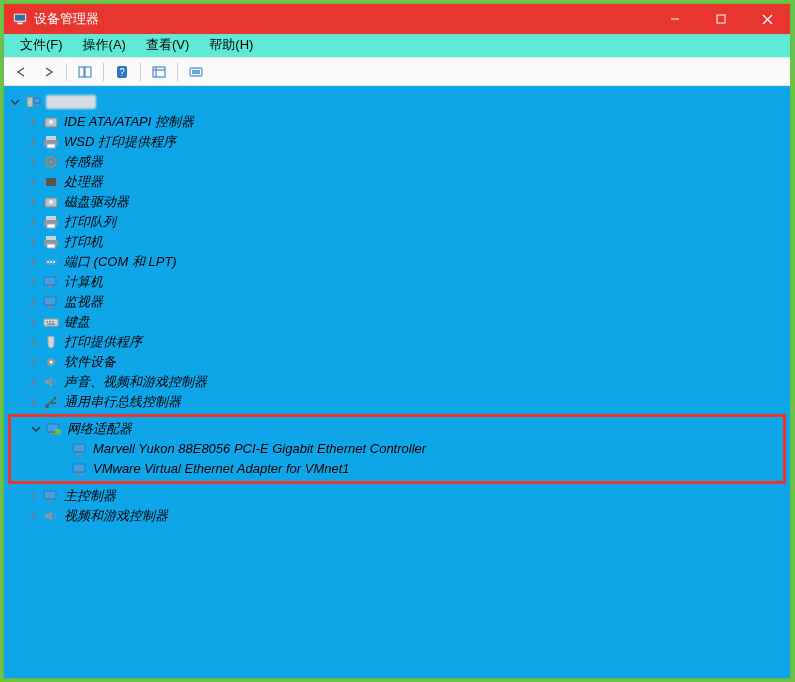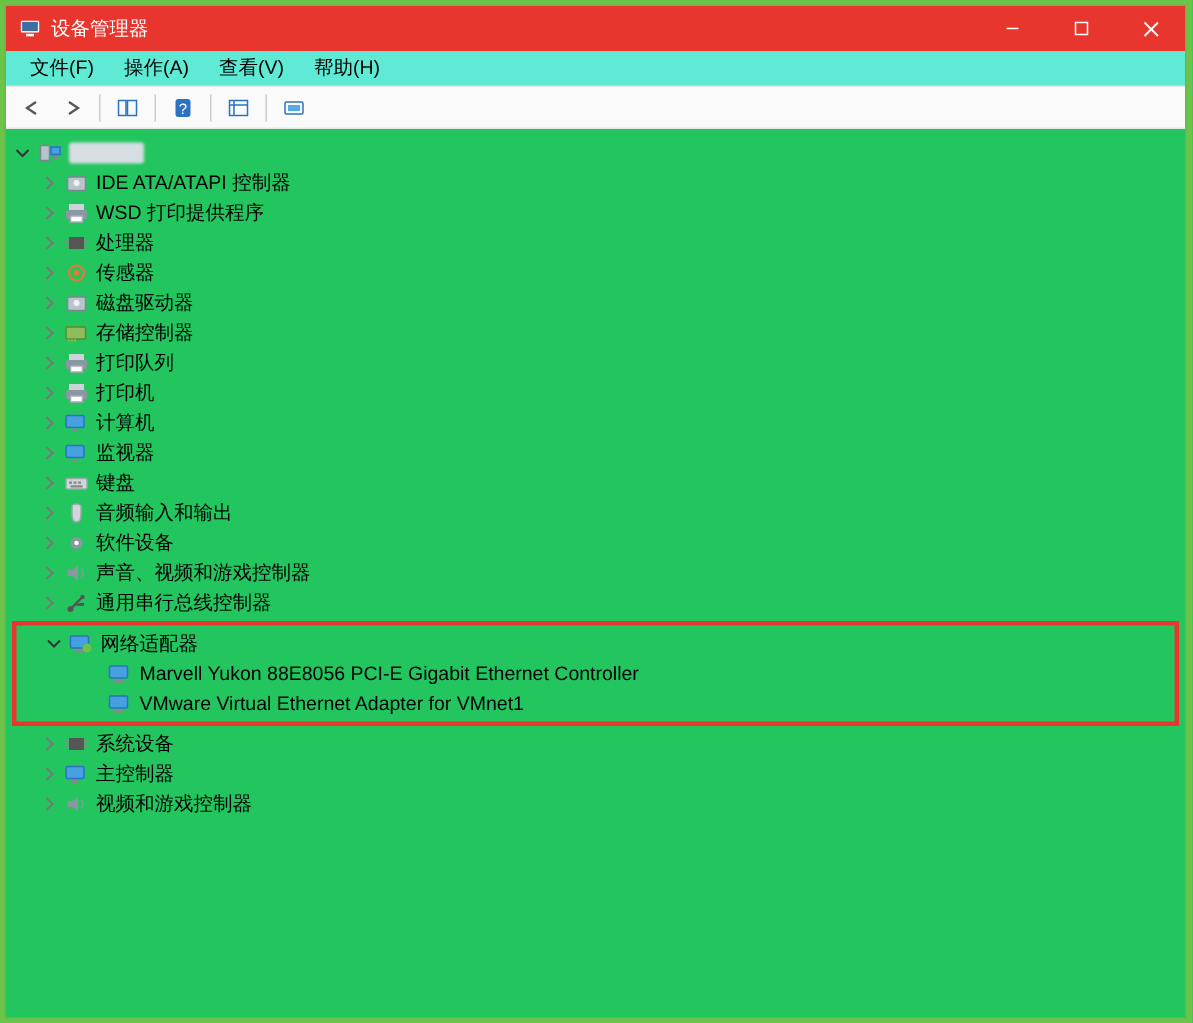--- a/index.html
+++ b/index.html
@@ -64,21 +64,22 @@
   .tool-btn {
     width: 24px; height: 22px;
     display:flex; align-items:center; justify-content:center;
     border:1px solid transparent;
   }
   .tool-sep { width:1px; height:18px; background:#ccc; margin:0 4px; }
   .tree-area {
     flex:1;
     overflow:auto;
     padding: 6px 4px;
-    background:#22c55e;
+    background:#0ea5e9;
+    font-style:italic;
   }
   .tree {
     font-size: 13px;
     color:#000;
     line-height: 20px;
   }
   .node {
     display:flex;
     align-items:center;
     height: 20px;
@@ -249,20 +250,36 @@
         </div>
         <div>
           <div class="node indent-1">
             <span class="caret">
               <svg width="10" height="10">
                 <path d="M3 1 L7 5 L3 9" fill="none" stroke="#777" stroke-width="1.3"></path>
               </svg>
             </span>
             <span class="node-icon">
               <svg width="16" height="14">
+                <circle cx="8" cy="7" r="5" fill="none" stroke="#e07a3a" stroke-width="1.5"></circle>
+                <circle cx="8" cy="7" r="2" fill="#e07a3a"></circle>
+              </svg>
+            </span>
+            <span>传感器</span>
+          </div>
+        </div>
+        <div>
+          <div class="node indent-1">
+            <span class="caret">
+              <svg width="10" height="10">
+                <path d="M3 1 L7 5 L3 9" fill="none" stroke="#777" stroke-width="1.3"></path>
+              </svg>
+            </span>
+            <span class="node-icon">
+              <svg width="16" height="14">
                 <rect x="3" y="3" width="10" height="8" fill="#555"></rect>
                 <line x1="1" y1="5" x2="3" y2="5" stroke="#888"></line>
                 <line x1="1" y1="7" x2="3" y2="7" stroke="#888"></line>
                 <line x1="1" y1="9" x2="3" y2="9" stroke="#888"></line>
                 <line x1="13" y1="5" x2="15" y2="5" stroke="#888"></line>
                 <line x1="13" y1="7" x2="15" y2="7" stroke="#888"></line>
                 <line x1="13" y1="9" x2="15" y2="9" stroke="#888"></line>
               </svg>
             </span>
             <span>处理器</span>
@@ -270,59 +287,25 @@
         </div>
         <div>
           <div class="node indent-1">
             <span class="caret">
               <svg width="10" height="10">
                 <path d="M3 1 L7 5 L3 9" fill="none" stroke="#777" stroke-width="1.3"></path>
               </svg>
             </span>
             <span class="node-icon">
               <svg width="16" height="14">
-                <circle cx="8" cy="7" r="5" fill="none" stroke="#e07a3a" stroke-width="1.5"></circle>
-                <circle cx="8" cy="7" r="2" fill="#e07a3a"></circle>
-              </svg>
-            </span>
-            <span>传感器</span>
-          </div>
-        </div>
-        <div>
-          <div class="node indent-1">
-            <span class="caret">
-              <svg width="10" height="10">
-                <path d="M3 1 L7 5 L3 9" fill="none" stroke="#777" stroke-width="1.3"></path>
-              </svg>
-            </span>
-            <span class="node-icon">
-              <svg width="16" height="14">
                 <rect x="2" y="3" width="12" height="9" rx="1" fill="#b8c4cc" stroke="#7a8690"></rect>
                 <circle cx="8" cy="7" r="2" fill="#eef2f5"></circle>
               </svg>
             </span>
             <span>磁盘驱动器</span>
-          </div>
-        </div>
-        <div>
-          <div class="node indent-1">
-            <span class="caret">
-              <svg width="10" height="10">
-                <path d="M3 1 L7 5 L3 9" fill="none" stroke="#777" stroke-width="1.3"></path>
-              </svg>
-            </span>
-            <span class="node-icon">
-              <svg width="16" height="14">
-                <rect x="1" y="3" width="13" height="8" rx="1" fill="#8fbd5d" stroke="#5a8a2e"></rect>
-                <line x1="3" y1="11" x2="3" y2="13" stroke="#caa02e"></line>
-                <line x1="5" y1="11" x2="5" y2="13" stroke="#caa02e"></line>
-                <line x1="7" y1="11" x2="7" y2="13" stroke="#caa02e"></line>
-              </svg>
-            </span>
-            <span>存储控制器</span>
           </div>
         </div>
         <div>
           <div class="node indent-1">
             <span class="caret">
               <svg width="10" height="10">
                 <path d="M3 1 L7 5 L3 9" fill="none" stroke="#777" stroke-width="1.3"></path>
               </svg>
             </span>
             <span class="node-icon">
@@ -343,20 +326,38 @@
               </svg>
             </span>
             <span class="node-icon">
               <svg width="16" height="14">
                 <rect x="3" y="1" width="10" height="4" fill="#ccd3d9"></rect>
                 <rect x="1" y="5" width="14" height="6" rx="1" fill="#8a96a2"></rect>
                 <rect x="4" y="9" width="8" height="4" fill="#fff" stroke="#aab"></rect>
               </svg>
             </span>
             <span>打印机</span>
+          </div>
+        </div>
+        <div>
+          <div class="node indent-1">
+            <span class="caret">
+              <svg width="10" height="10">
+                <path d="M3 1 L7 5 L3 9" fill="none" stroke="#777" stroke-width="1.3"></path>
+              </svg>
+            </span>
+            <span class="node-icon">
+              <svg width="16" height="14">
+                <rect x="2" y="4" width="12" height="6" rx="1" fill="#46a0e0"></rect>
+                <circle cx="5" cy="7" r="1" fill="#fff"></circle>
+                <circle cx="8" cy="7" r="1" fill="#fff"></circle>
+                <circle cx="11" cy="7" r="1" fill="#fff"></circle>
+              </svg>
+            </span>
+            <span>端口 (COM 和 LPT)</span>
           </div>
         </div>
         <div>
           <div class="node indent-1">
             <span class="caret">
               <svg width="10" height="10">
                 <path d="M3 1 L7 5 L3 9" fill="none" stroke="#777" stroke-width="1.3"></path>
               </svg>
             </span>
             <span class="node-icon">
@@ -408,21 +409,21 @@
             <span class="caret">
               <svg width="10" height="10">
                 <path d="M3 1 L7 5 L3 9" fill="none" stroke="#777" stroke-width="1.3"></path>
               </svg>
             </span>
             <span class="node-icon">
               <svg width="16" height="14">
                 <path d="M5 2 Q8 0 11 2 L11 8 Q11 13 8 13 Q5 13 5 8 Z" fill="#d0d6dc" stroke="#9aa"></path>
               </svg>
             </span>
-            <span>音频输入和输出</span>
+            <span>打印提供程序</span>
           </div>
         </div>
         <div>
           <div class="node indent-1">
             <span class="caret">
               <svg width="10" height="10">
                 <path d="M3 1 L7 5 L3 9" fill="none" stroke="#777" stroke-width="1.3"></path>
               </svg>
             </span>
             <span class="node-icon">
@@ -508,41 +509,20 @@
         </div>
         <div>
           <div class="node indent-1">
             <span class="caret">
               <svg width="10" height="10">
                 <path d="M3 1 L7 5 L3 9" fill="none" stroke="#777" stroke-width="1.3"></path>
               </svg>
             </span>
             <span class="node-icon">
               <svg width="16" height="14">
-                <rect x="3" y="3" width="10" height="8" fill="#555"></rect>
-                <line x1="1" y1="5" x2="3" y2="5" stroke="#888"></line>
-                <line x1="1" y1="7" x2="3" y2="7" stroke="#888"></line>
-                <line x1="1" y1="9" x2="3" y2="9" stroke="#888"></line>
-                <line x1="13" y1="5" x2="15" y2="5" stroke="#888"></line>
-                <line x1="13" y1="7" x2="15" y2="7" stroke="#888"></line>
-                <line x1="13" y1="9" x2="15" y2="9" stroke="#888"></line>
-              </svg>
-            </span>
-            <span>系统设备</span>
-          </div>
-        </div>
-        <div>
-          <div class="node indent-1">
-            <span class="caret">
-              <svg width="10" height="10">
-                <path d="M3 1 L7 5 L3 9" fill="none" stroke="#777" stroke-width="1.3"></path>
-              </svg>
-            </span>
-            <span class="node-icon">
-              <svg width="16" height="14">
                 <rect x="1" y="2" width="12" height="8" rx="1" fill="#46a0e0" stroke="#2a72c4"></rect>
                 <rect x="5" y="11" width="4" height="2" fill="#888"></rect>
               </svg>
             </span>
             <span>主控制器</span>
           </div>
         </div>
         <div>
           <div class="node indent-1">
             <span class="caret">

